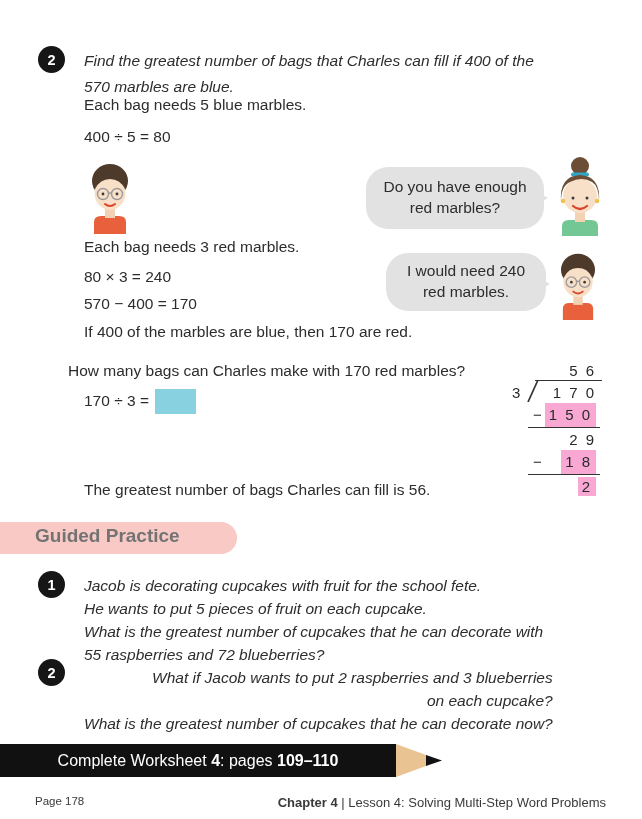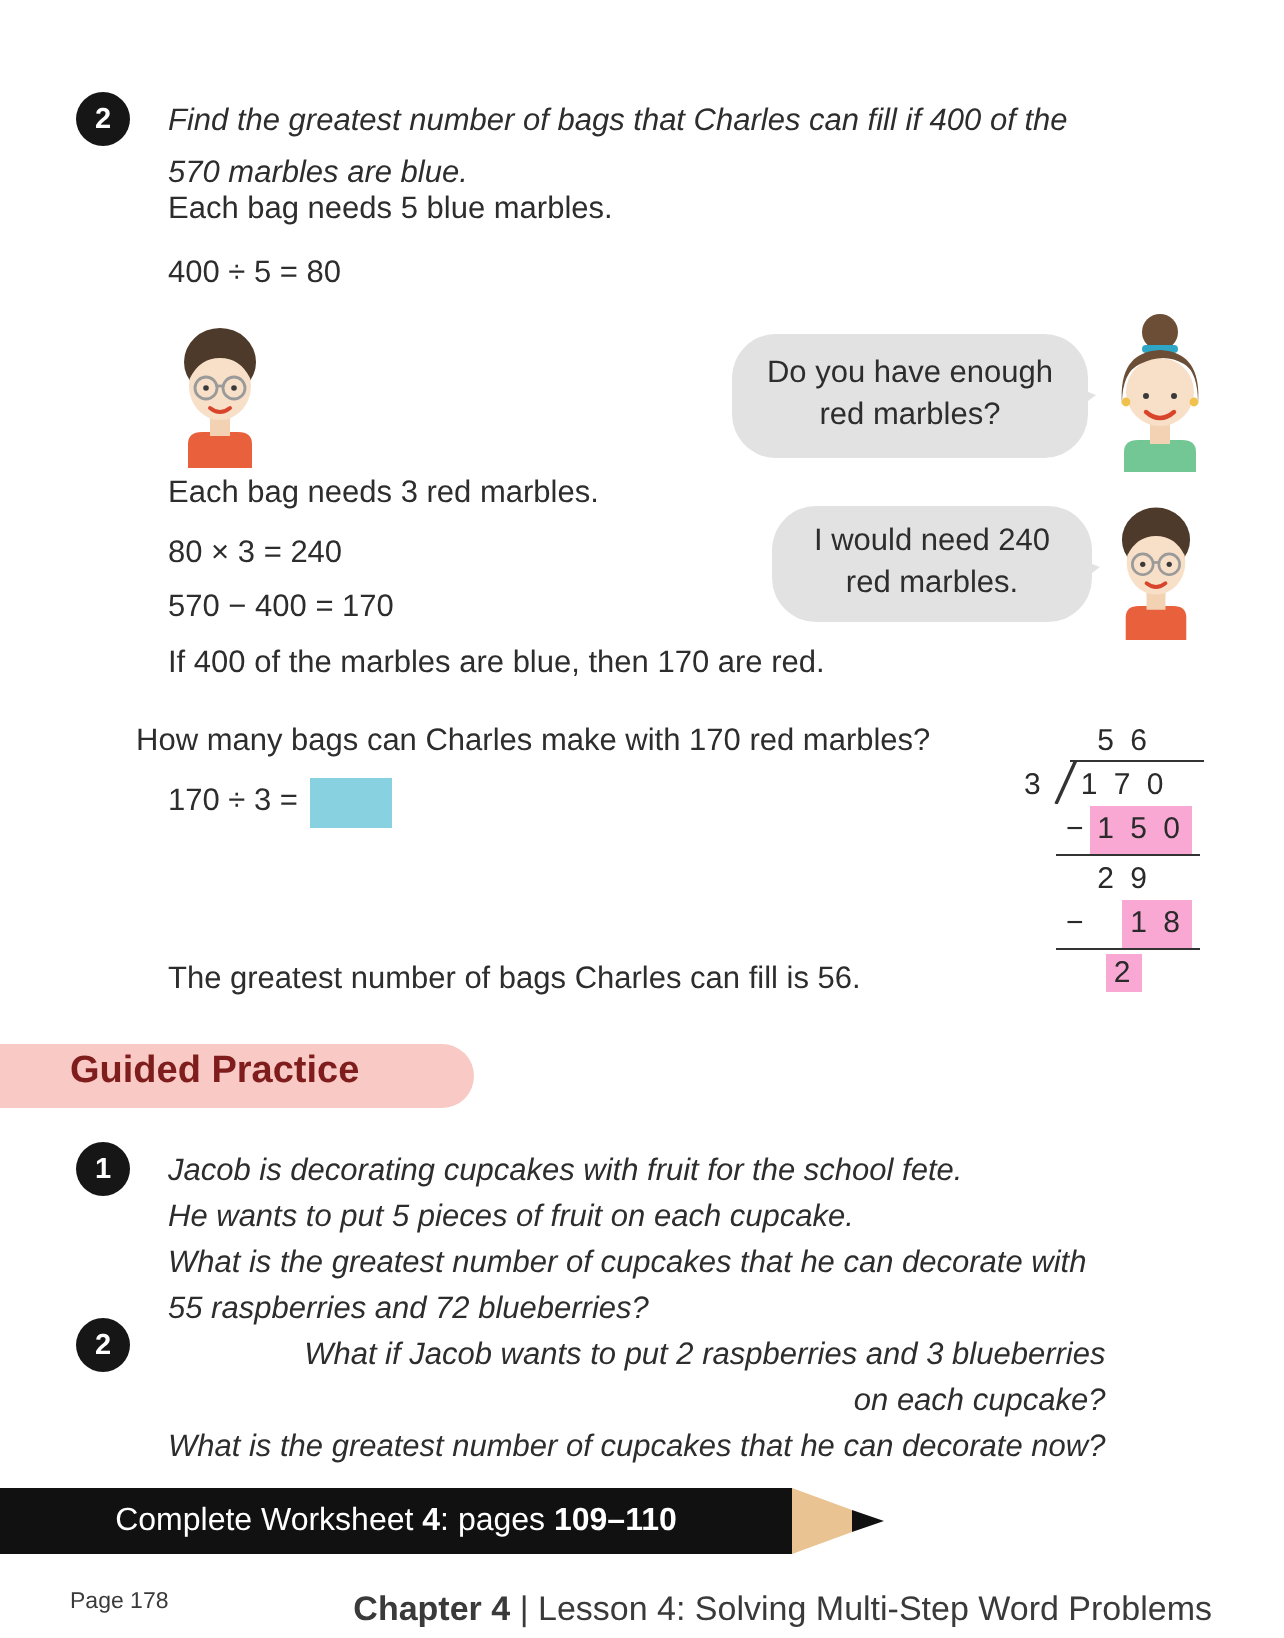--- a/index.html
+++ b/index.html
@@ -28,53 +28,53 @@
   .bubble.tail-left:after  { left:-13px; bottom:4px;  border-right:16px solid #e2e2e2; transform:rotate(18deg); }
   .bubble.tail-right:after { right:-13px; top:22px;   border-left:16px solid #e2e2e2;  transform:rotate(-8deg); }
 
   .avatar { position:absolute; }
 
   
   .answer-box { position:absolute; left:155px; top:389px; width:41px; height:25px; background:#87d1e1; }
 
   
   .division { position:absolute; left:528px; top:360px; width:72px; font-size:15px; letter-spacing:2px; color:#2a2a2a; }
-  .drow { height:22px; line-height:22px; text-align:center; padding-right:4px; position:relative; }
+  .drow { height:22px; line-height:22px; text-align:right; padding-right:4px; position:relative; }
   .d-dividend { border:none; }
   .d-vinculum { position:absolute; left:7px; right:-2px; top:-2px; border-top:1.7px solid #333; }
   .d-slash { position:absolute; left:-2px; top:-2px; }
   .d-divisor { position:absolute; left:-16px; top:0; letter-spacing:0; }
   .d-sub { display:flex; justify-content:space-between; align-items:center; padding-left:5px; }
   .d-minus { letter-spacing:0; }
   .hl { background:#f9a8d4; padding:1px 4px; }
   .d-rule { border-top:1.7px solid #333; height:0; margin:1px 0; }
 
   
   .gp-band {
     position:absolute; left:0; top:522px; width:237px; height:32px;
     background:#f8c9c5; border-radius:0 18px 18px 0;
   }
   .gp-title {
-    position:absolute; left:35px; top:525px; font-size:19px; font-weight:bold; color:#7f1d1d; white-space:nowrap;
+    position:absolute; left:35px; top:525px; font-size:19px; font-weight:bold; color:#737373; white-space:nowrap;
   }
   .gp-item { position:absolute; font-size:15.5px; font-style:italic; }
   .gp-item div { line-height:23px; white-space:nowrap; }
 
   
   .banner {
     position:absolute; left:0; top:744px; width:396px; height:33px;
     background:#111111; color:#ffffff; font-size:16px;
     display:flex; align-items:center; justify-content:center; white-space:pre;
   }
   .banner b { font-weight:bold; }
   .pencil { position:absolute; left:396px; top:744px; }
 
   
   .footer-left  { position:absolute; left:35px;  top:795px; font-size:11.5px; color:#3a3a3a; }
-  .footer-right { position:absolute; right:36px; top:795px; font-size:17px; color:#3a3a3a; white-space:pre; }
+  .footer-right { position:absolute; right:36px; top:795px; font-size:13px; color:#3a3a3a; white-space:pre; }
   .footer-right b { font-weight:bold; }
 </style>
 </head>
 <body>
 
 <div class="page">
 
   <div class="badge" style="left:38px; top:46px;">
     <span>2</span>
   </div>

